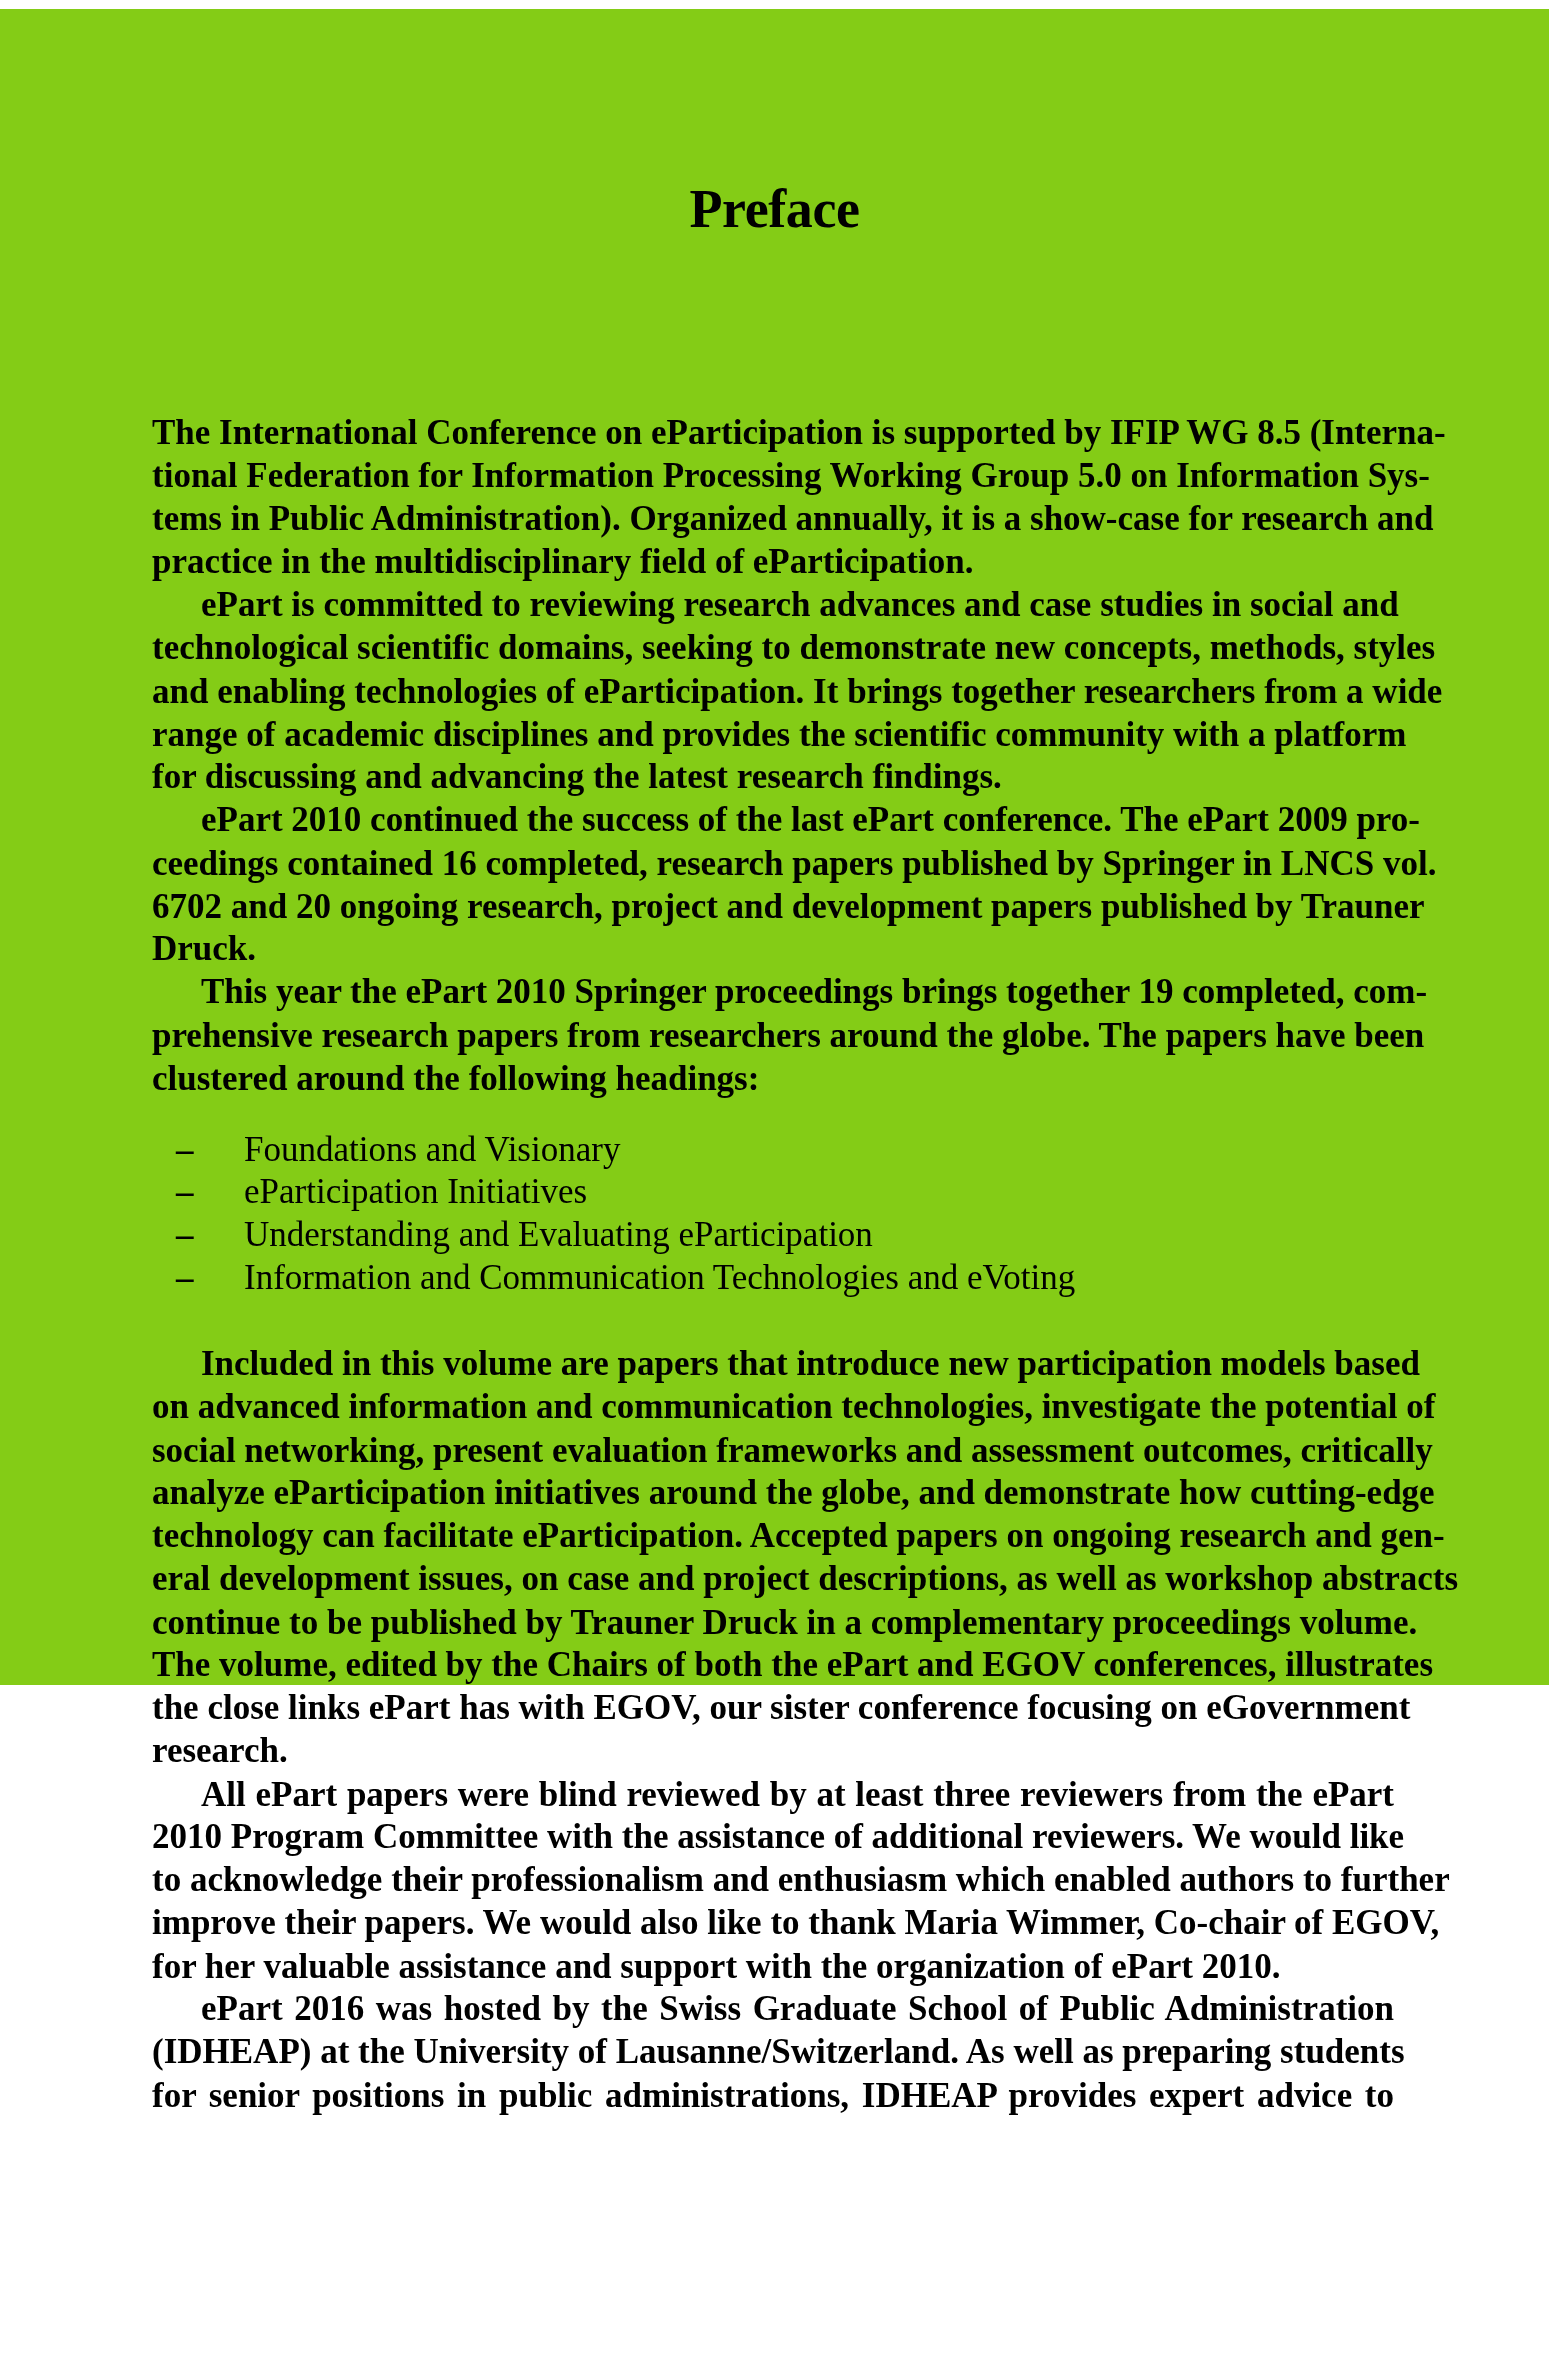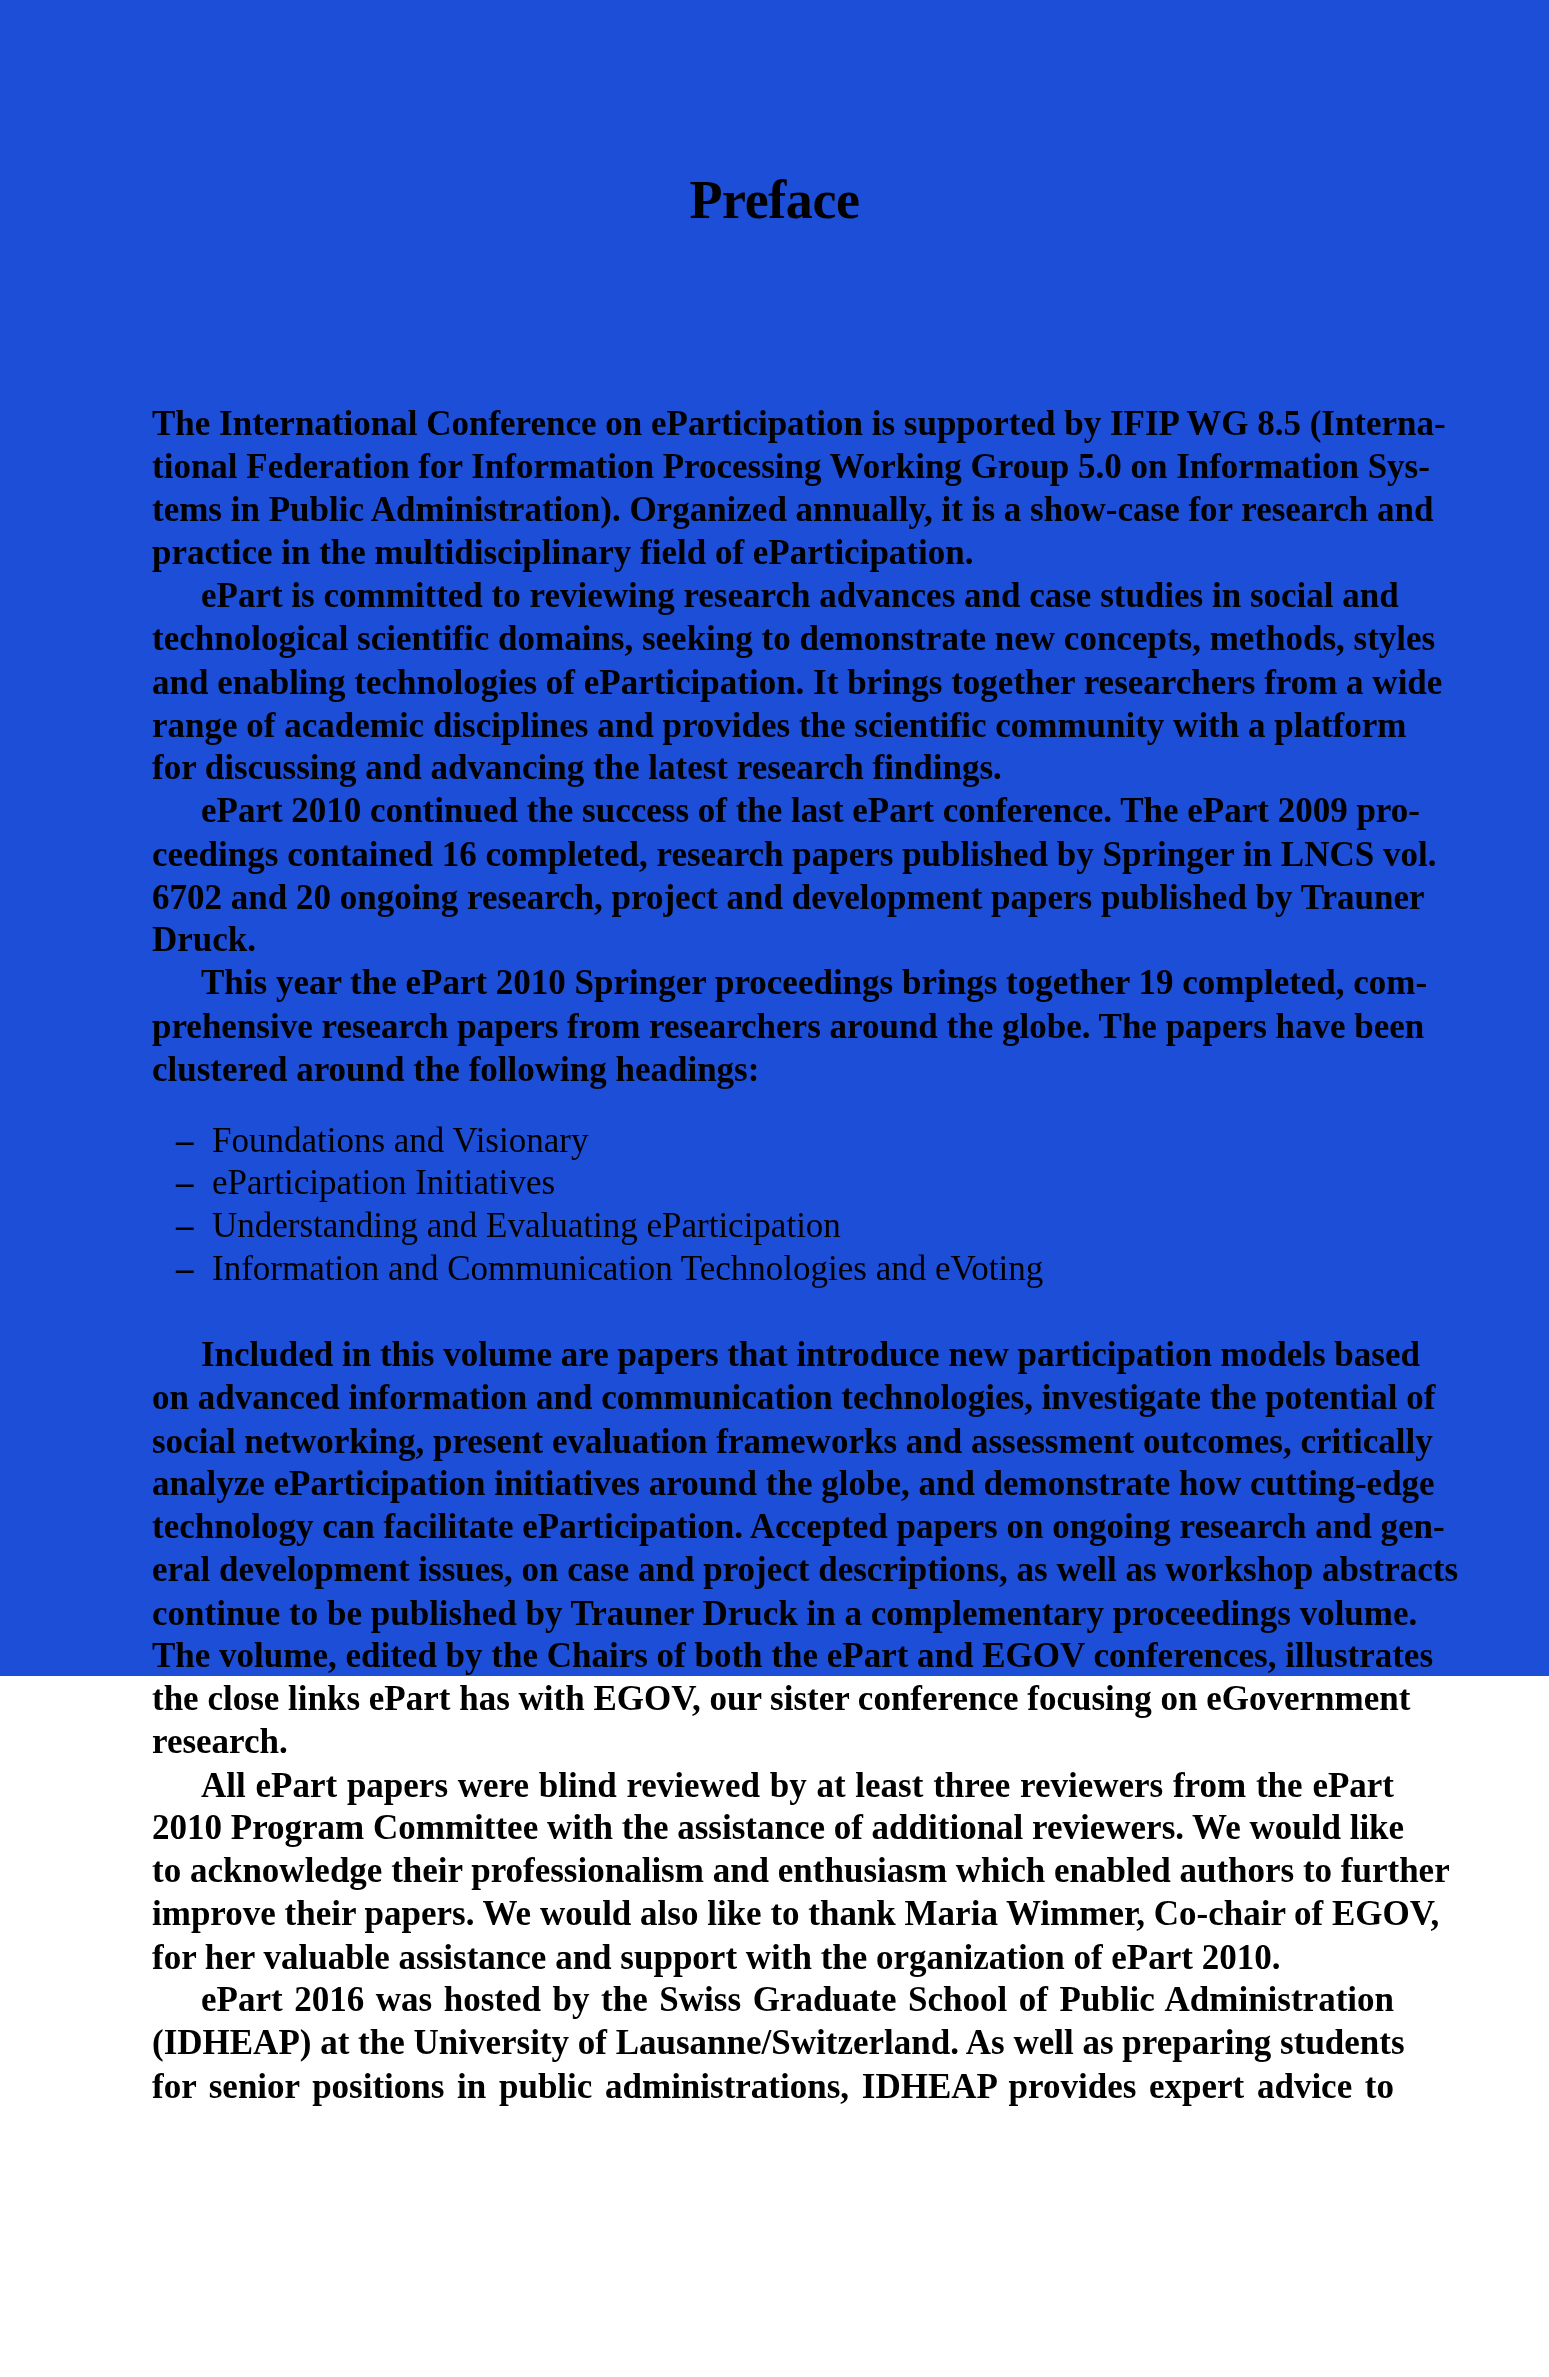--- a/index.html
+++ b/index.html
@@ -10,24 +10,24 @@
   body {
     width: 1549px;
     height: 2377px;
     position: relative;
     overflow: hidden;
     color: #000000;
     font-family: "Liberation Serif", "DejaVu Serif", serif;
   }
   .page {
     position: absolute;
-    left: 0; top: 0;
+    left: 0; top: 9px;
     width: 1549px;
     height: 1676px;
-    background: #1d4ed8;
+    background: #84cc16;
   }
   .title {
     position: absolute;
     left: 0;
     width: 1549px;
     top: 169px;
     text-align: center;
     font-weight: bold;
     font-size: 54px;
     line-height: 62px;
@@ -62,20 +62,21 @@
     line-height: 43px;
     white-space: nowrap;
   }
   .list-dash {
     display: inline-block;
     width: 36px;
     font-weight: bold;
   }
   .list-text {
     display: inline-block;
+    margin-left: 32px;
   }
 </style>
 </head>
 <body>
 
 <div class="page">
 
   <div class="title">Preface</div>
 
   <div>

